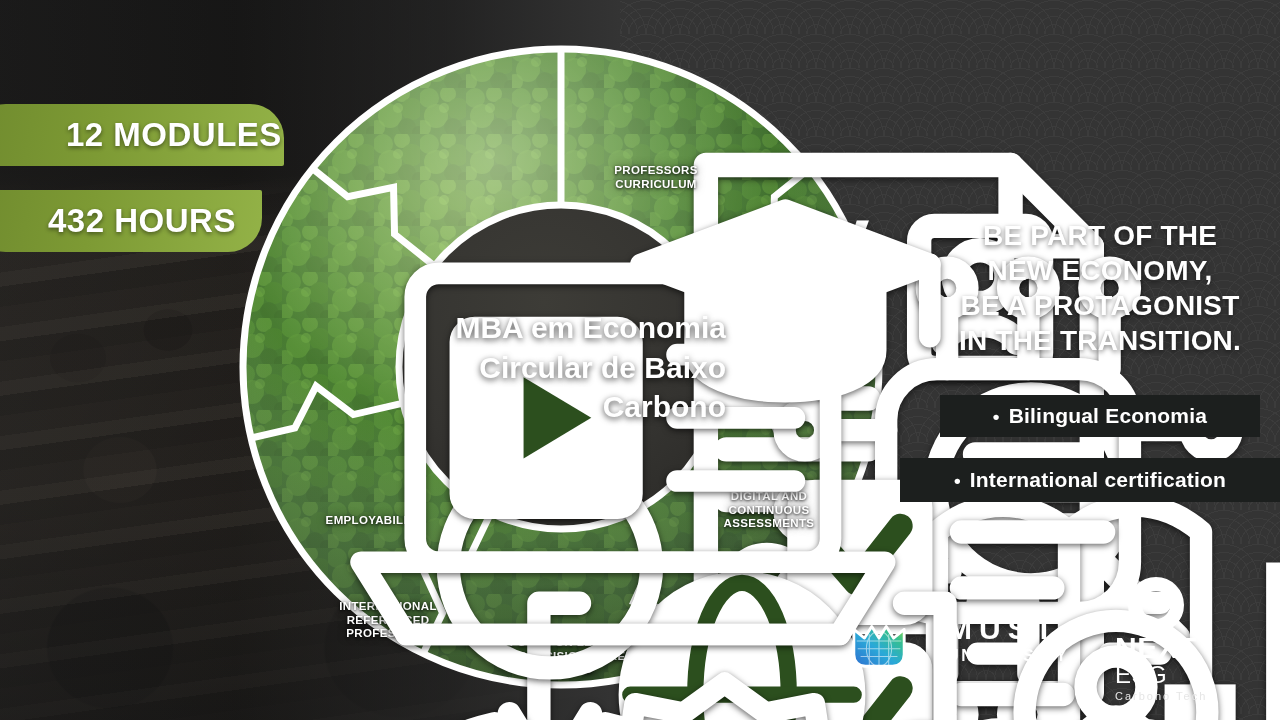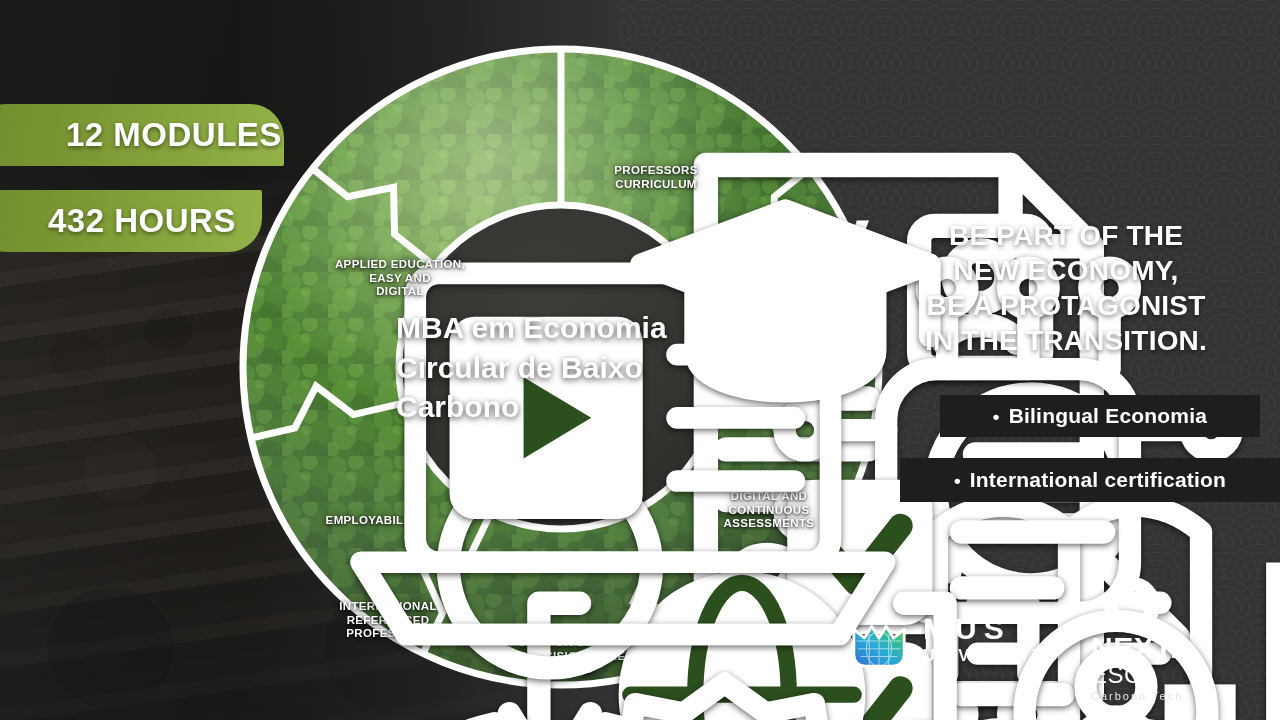--- a/index.html
+++ b/index.html
@@ -106,52 +106,52 @@
     width:160px;
   }
   .seg-icon { position:absolute; pointer-events:none;
     filter:drop-shadow(0 2px 3px rgba(0,0,0,.6)); }
 
   #center-text {
     position:absolute;
     left:50%; top:50%;
     transform:translate(-50%,-50%);
     width:330px;
-    text-align:left;
+    text-align:right;
     color:#ffffff;
     font-size:30px;
     font-weight:700;
     line-height:1.32;
     text-shadow:0 2px 6px rgba(0,0,0,.7);
   }
 
   
   #headline {
-    position:absolute; left:896px; top:218px; width:340px;
+    position:absolute; left:930px; top:218px; width:340px;
     text-align:center; color:#ffffff;
     font-size:28px; font-weight:700; line-height:1.25;
     letter-spacing:.2px;
     text-shadow:0 2px 5px rgba(0,0,0,.5);
     white-space:pre-line;
   }
   .pill {
     position:absolute;
     background:#1c1f1e;
     color:#ffffff;
     font-size:21px; font-weight:700;
     display:flex; align-items:center; justify-content:center;
     letter-spacing:.2px;
   }
   #pill-bilingual     { left:940px; top:395px;  width:320px; height:42px; }
   #pill-certification { left:900px; top:458px;  width:380px; height:44px; }
   .pill .dot { margin-right:9px; font-size:19px; line-height:1; }
 
   
   #logos { position:absolute; left:848px; top:600px; width:420px; height:82px; display:flex; align-items:center; }
-  #logo-must { display:flex; align-items:center; }
+  #logo-must { display:flex; align-items:center;gap:24px; }
   #logo-must .globe { width:62px; height:62px; }
   #logo-must .wordmark { margin-left:13px; color:#fff; }
   #logo-must .wordmark .l1 { font-size:30px; font-weight:700; letter-spacing:7px; line-height:1; }
   #logo-must .wordmark .l2 { font-size:16px; font-weight:700; letter-spacing:2.6px; line-height:1.45; }
   #logo-next { display:flex; align-items:center; margin-left:36px;flex-direction:column; }
   #logo-next .ring-o { width:56px; height:56px; border-radius:50%; border:14px solid #fff; }
   #logo-next .ntext { margin-left:10px; color:#fff; }
   #logo-next .ntext .n1 { font-size:30px; font-weight:700; letter-spacing:.5px; line-height:.98; }
   #logo-next .ntext .n2 { font-size:24px; font-weight:400; letter-spacing:.5px; line-height:1.05; }
   #logo-next .ntext .n3 { font-size:11px; font-weight:400; letter-spacing:2px; line-height:1.6; color:#e6e6e6; }
@@ -399,23 +399,20 @@
 
         <rect x="14" y="16" width="19" height="20" rx="1.6" fill="#fff" stroke="#fff"></rect>
         <path d="M21 21.5 v9 l7.5-4.5 z" fill="#2c4f1e" stroke="none"></path>
         <path d="M38 19 h13 M38 26 h13 M38 33 h13"></path>
 
         <path d="M50 3 l16 6 l-16 6 l-16-6 z" fill="#fff" stroke="#fff"></path>
         <path d="M40 11.5 v7 c0 3 4.6 4.6 10 4.6 s10-1.6 10-4.6 v-7" fill="#fff" stroke="#fff"></path>
         <path d="M66 9 v8" stroke="#fff"></path>
       </svg>
     </div>
-    <div class="seg-label" style="left:calc(50% - 256px); top:216px; width:190px;">APPLIED EDUCATION,
-EASY AND
-DIGITAL</div>
 
     <div id="center-text">MBA em
 Economia Circular
 de Baixo Carbono</div>
   </div>
 
   <div id="headline">BE PART OF THE
 NEW ECONOMY,
 BE A PROTAGONIST
 IN THE TRANSITION.</div>

